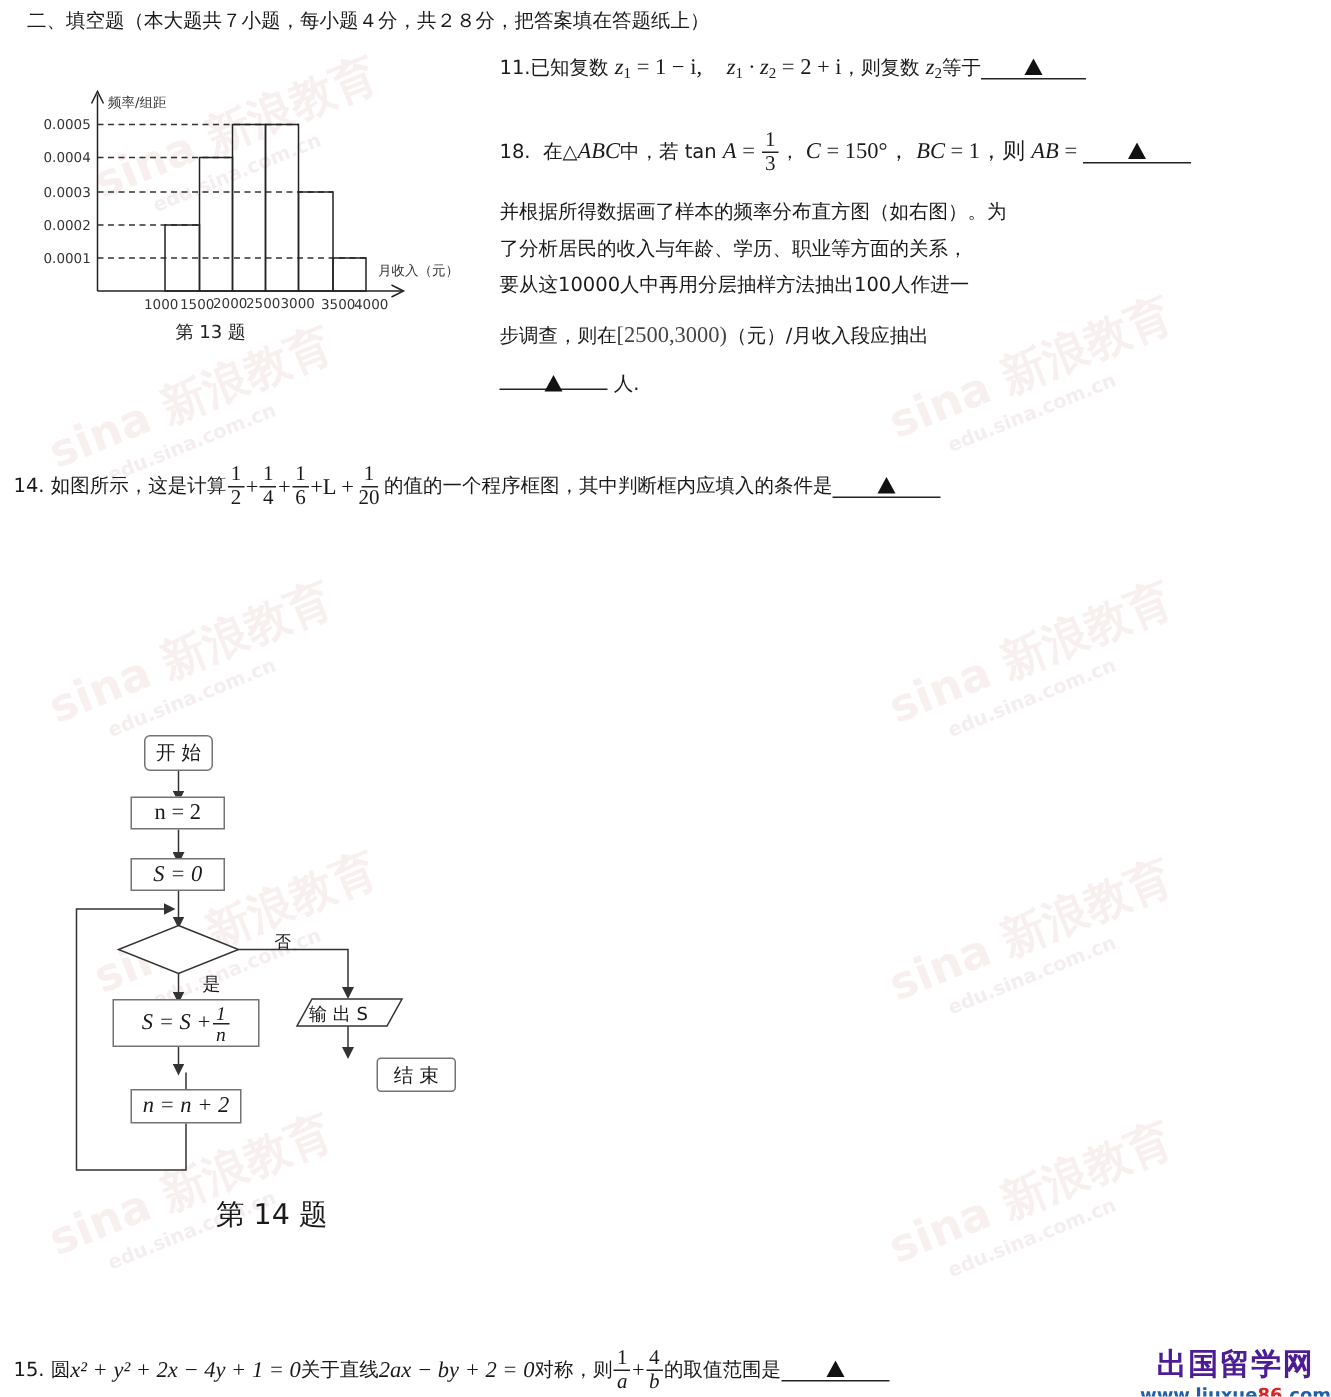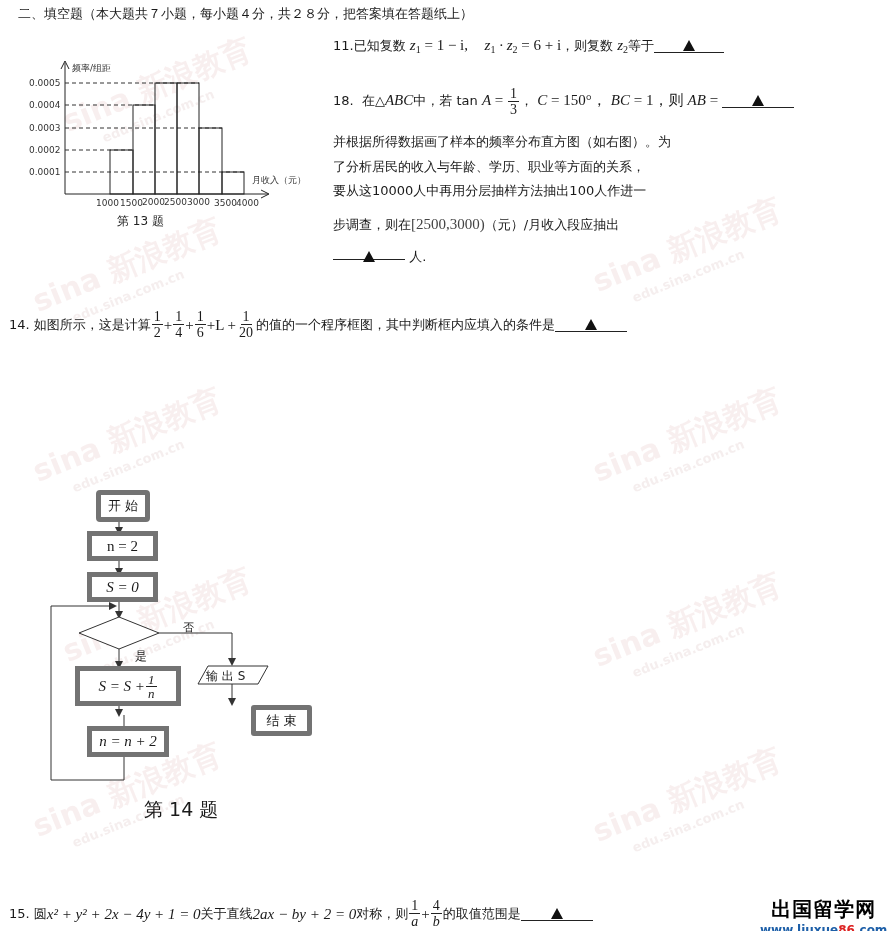--- a/index.html
+++ b/index.html
@@ -10,24 +10,24 @@
   .math { font-family:"Liberation Serif","DejaVu Serif",serif; font-size:15px; }
   .it { font-style:italic; }
   .blank { display:inline-block; border-bottom:1px solid #222; text-align:center; vertical-align:baseline; position:relative; height:14px; }
   .tri { display:inline-block; width:0; height:0; border-left:6px solid transparent; border-right:6px solid transparent; border-bottom:11px solid #111; position:relative; top:1px; }
   .frac { display:inline-flex; flex-direction:column; align-items:center; vertical-align:middle; font-family:"Liberation Serif","DejaVu Serif",serif; font-size:14px; line-height:15px; margin:0 1px; }
   .frac .num { border-bottom:1px solid #222; padding:0 2px; }
   .frac .den { padding:0 2px; }
   .sub { font-size:10px; vertical-align:-3px; }
   .wm { position:absolute; color:rgba(200,120,120,0.12); font-size:30px; transform:rotate(-22deg); pointer-events:none; font-family:"DejaVu Sans",sans-serif; font-weight:bold; }
   .wm small { display:block; font-size:13px; margin-left:30px; color:rgba(190,150,150,0.16); }
-  .fc-box { position:absolute; border:5px solid #737373; background:#fff; display:flex; align-items:center; justify-content:center; font-size:13px; }
+  .fc-box { position:absolute; border:1px solid #737373; background:#fff; display:flex; align-items:center; justify-content:center; font-size:13px; }
   .fc-math { font-family:"Liberation Serif","DejaVu Serif",serif; font-size:15px; }
   svg text { font-family:"DejaVu Sans","Liberation Sans",sans-serif; }
-  .logo-cn { font-size:20px; font-weight:bold; color:#000000; letter-spacing:1px; }
+  .logo-cn { font-size:20px; font-weight:bold; color:#4c1d95; letter-spacing:1px; }
   .logo-url { font-size:12px; color:#1d5fa8; font-weight:bold; }
   .logo-url .red { color:#d22; }
 </style>
 </head>
 <body>
 
 <div class="wm" style="left:30px;top:245px;"><span>sina</span> <span>新浪教育</span><small>edu.sina.com.cn</small></div>
 <div class="wm" style="left:590px;top:225px;"><span>sina</span> <span>新浪教育</span><small>edu.sina.com.cn</small></div>
 <div class="wm" style="left:30px;top:415px;"><span>sina</span> <span>新浪教育</span><small>edu.sina.com.cn</small></div>
 <div class="wm" style="left:590px;top:415px;"><span>sina</span> <span>新浪教育</span><small>edu.sina.com.cn</small></div>
@@ -35,21 +35,21 @@
 <div class="wm" style="left:590px;top:600px;"><span>sina</span> <span>新浪教育</span><small>edu.sina.com.cn</small></div>
 <div class="wm" style="left:30px;top:770px;"><span>sina</span> <span>新浪教育</span><small>edu.sina.com.cn</small></div>
 <div class="wm" style="left:590px;top:775px;"><span>sina</span> <span>新浪教育</span><small>edu.sina.com.cn</small></div>
 <div class="wm" style="left:60px;top:65px;"><span>sina</span> <span>新浪教育</span><small>edu.sina.com.cn</small></div>
 
 <div class="abs txt" style="left:18px;top:6px;font-family:Liberation Serif, serif;">二、填空题（本大题共７小题，每小题４分，共２８分，把答案填在答题纸上）</div>
 
 <div class="abs txt" style="left:333px;top:37px;">
   <span>11.</span><span>已知复数</span>
   <span class="math it">z</span><span class="sub math">1</span><span class="math"> = 1 − i,</span>
-  &nbsp;&nbsp;&nbsp;<span class="math it">z</span><span class="sub math">1</span><span class="math it"> · z</span><span class="sub math">2</span><span class="math"> = 6 + i</span><span>，则复数</span>
+  &nbsp;&nbsp;&nbsp;<span class="math it">z</span><span class="sub math">1</span><span class="math it"> · z</span><span class="sub math">2</span><span class="math"> = 2 + i</span><span>，则复数</span>
   <span class="math it">z</span><span class="sub math">2</span><span>等于</span><span class="blank" style="width:70px;"><span class="tri"></span></span>
 </div>
 
 <div class="abs txt" style="left:333px;top:86px;">
   <span>18.</span>&nbsp; <span>在△</span><span class="math it">ABC</span><span>中，若 tan</span>
   <span class="math it">A</span><span class="math"> = </span><span class="frac">
       <span class="num">1</span>
       <span class="den">3</span>
     </span><span>，</span>
   <span class="math it">C</span><span class="math"> = 150°，</span>

